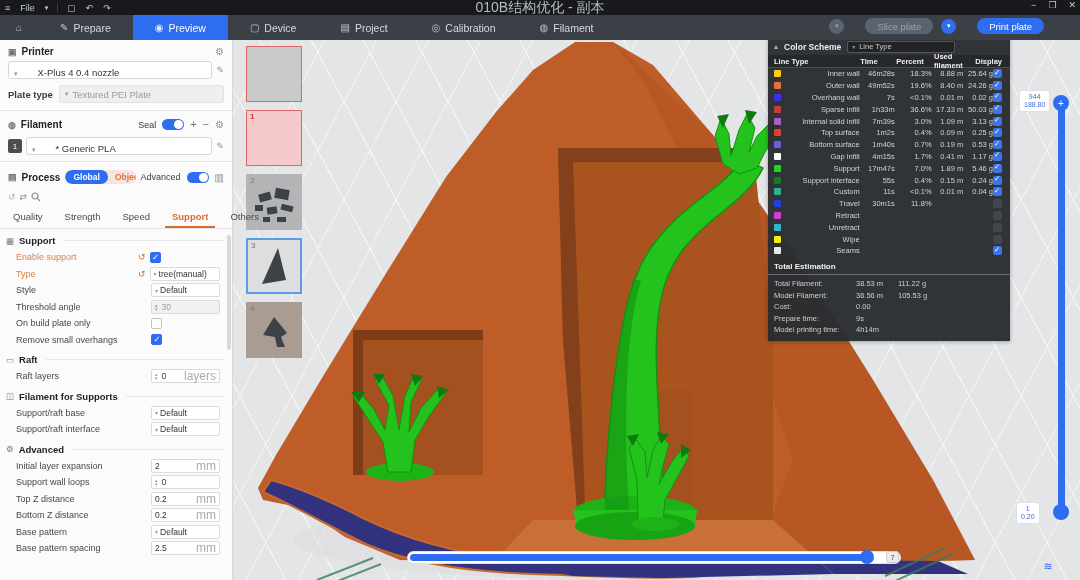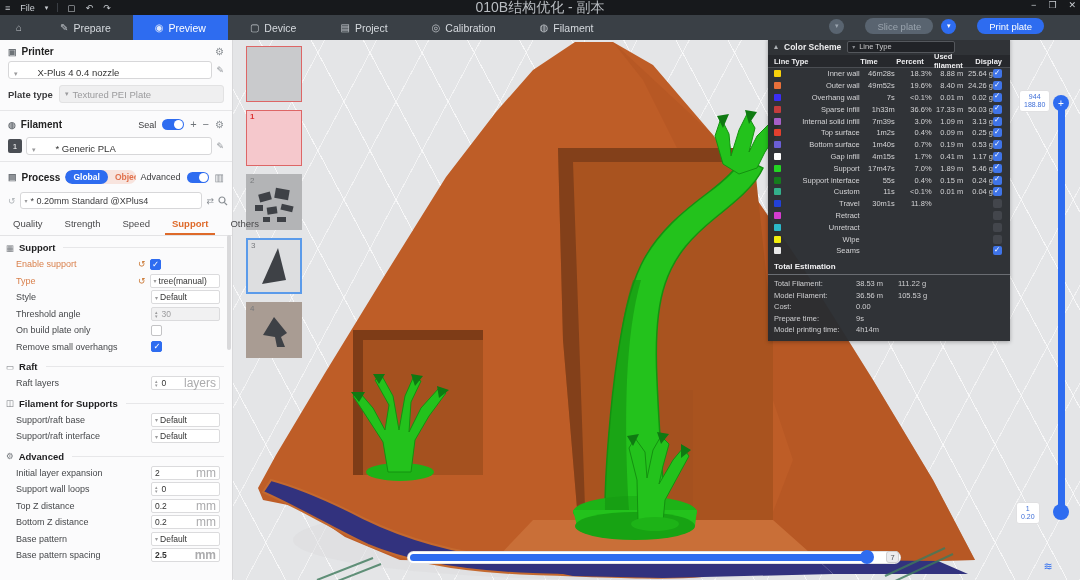--- a/index.html
+++ b/index.html
@@ -571,24 +571,20 @@
         <span class="o">Objects</span>
       </div>
       <span class="right">
         <span style="font-size:9px;color:#3B3B3D;">Advanced</span>
         <span class="toggle"></span>
         <span class="gear">▥</span>
       </span>
     </div>
     <div class="procrow">
       <span class="reset gray">↺</span>
-      <div class="presel">
-        <span class="chev" style="color:#9A9A9C;font-size:6px;">▾</span>
-        <span>* 0.20mm Standard @XPlus4</span>
-      </div>
       <span class="editic">⇄</span>
       <svg width="10" height="10" viewBox="0 0 10 10">
           <circle cx="4" cy="4" r="3" fill="none" stroke="#8A8F94" stroke-width="1.2"></circle>
           <line x1="6.3" y1="6.3" x2="9" y2="9" stroke="#8A8F94" stroke-width="1.2"></line>
         </svg>
     </div>
     <div class="ptabs">
       <span class="ptab">Quality</span>
       <span class="ptab">Strength</span>
       <span class="ptab">Speed</span>
@@ -754,21 +750,21 @@
 
               <span class="chev">▾</span>
               <span>Default</span>
               <span class="unit"></span>
             </span>
           </span>
         </div>
 
         <div class="prow">
           <span class="plabel">Base pattern spacing</span>
-          <span class="ctrlcol" style="padding-left:13px;font-weight:bold;">
+          <span class="ctrlcol" style="padding-left:13px;">
             <span class="ctrl">
 
               <span>2.5</span>
               <span class="unit">mm</span>
             </span>
           </span>
         </div>
       </div>
     <div class="scrollbar"></div>
   </div>

